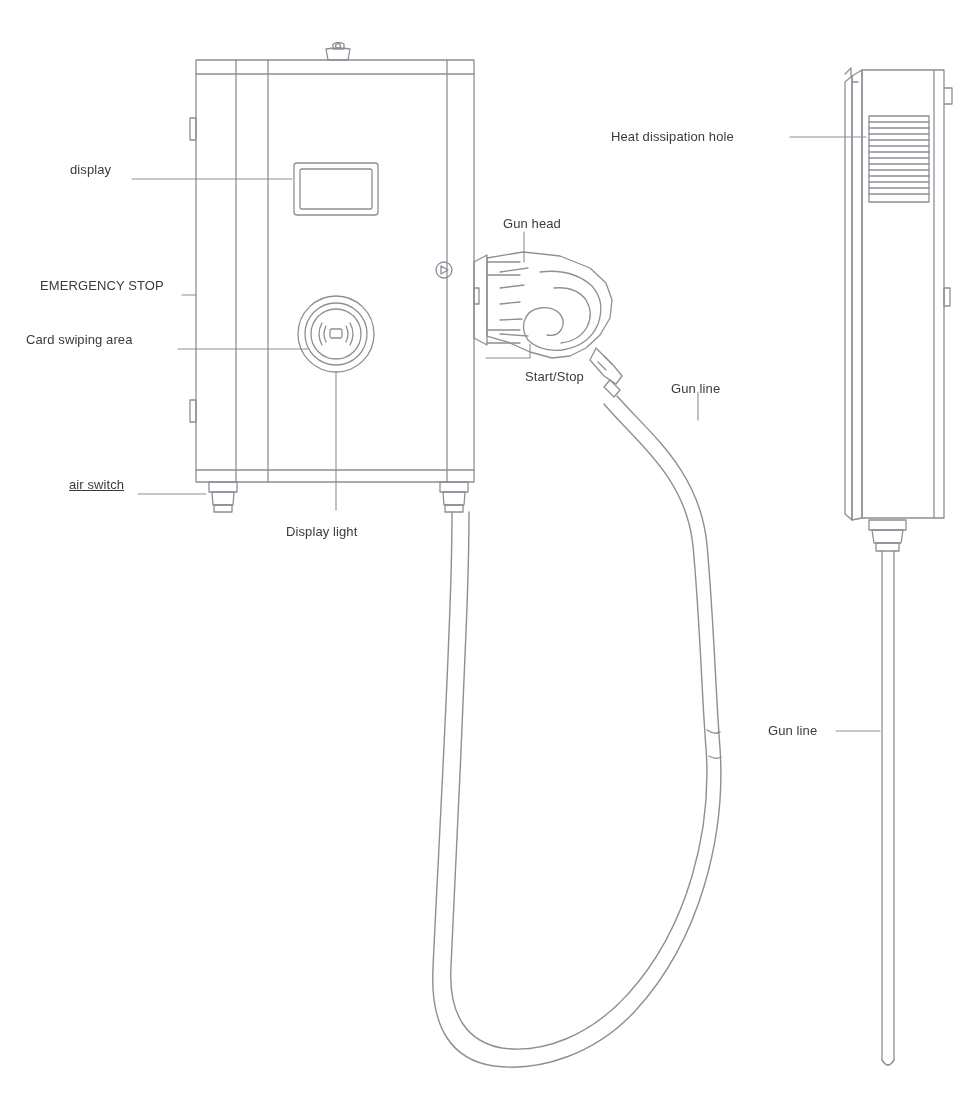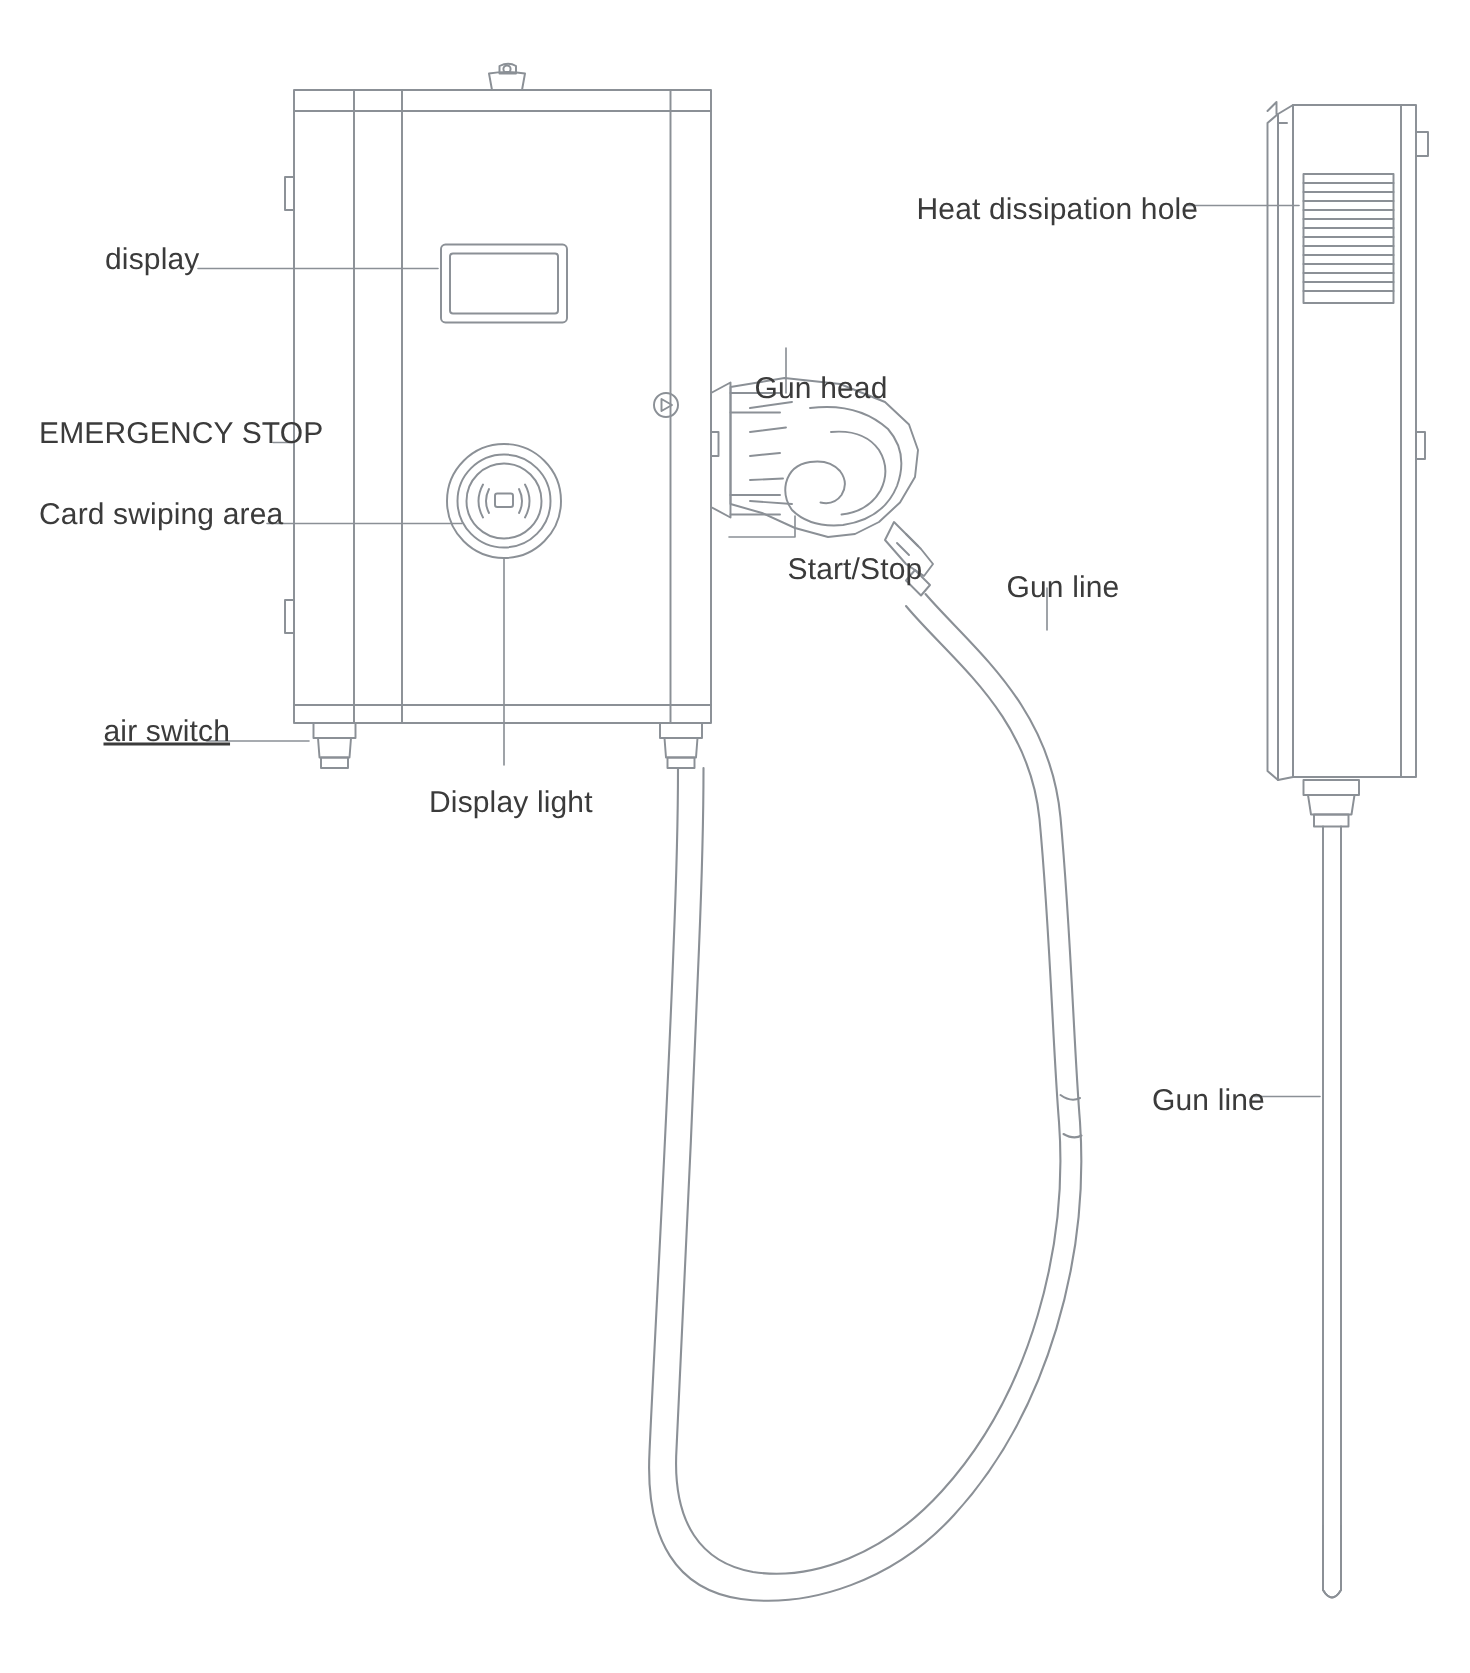--- a/index.html
+++ b/index.html
@@ -18,21 +18,21 @@
     overflow: hidden;
     background: #ffffff;
   }
   #diagram-svg {
     position: absolute;
     left: 0;
     top: 0;
   }
   .label {
     position: absolute;
-    font-size: 20px;
+    font-size: 13px;
     color: #3b3b3b;
     white-space: nowrap;
     letter-spacing: 0.1px;
   }
 </style>
 </head>
 <body>
 
 <div id="page">
 
@@ -218,29 +218,29 @@
 
         <path d="M790 137 L866 137"></path>
 
         <path d="M836 731 L880 731"></path>
       </g>
     </g>
   </svg>
 
   <div class="label" style="left:70px; top:162px;text-align:center;">display</div>
 
-  <div class="label" style="left:26px; top:278px;">EMERGENCY STOP</div>
+  <div class="label" style="left:40px; top:278px;">EMERGENCY STOP</div>
 
   <div class="label" style="left:26px; top:332px;">Card swiping area</div>
 
   <div class="label" style="left:69px; top:477px;text-decoration:underline;">air switch</div>
 
   <div class="label" style="left:286px; top:524px;">Display light</div>
 
-  <div class="label" style="left:503px; top:216px;margin-top:32px;">Gun head</div>
+  <div class="label" style="left:503px; top:216px;">Gun head</div>
 
   <div class="label" style="left:489px; top:369px;margin-left:36px;">Start/Stop</div>
 
   <div class="label" style="left:671px; top:381px;">Gun line</div>
 
   <div class="label" style="left:611px; top:129px;">Heat dissipation hole</div>
 
   <div class="label" style="left:768px; top:723px;">Gun line</div>
 
 </div>

